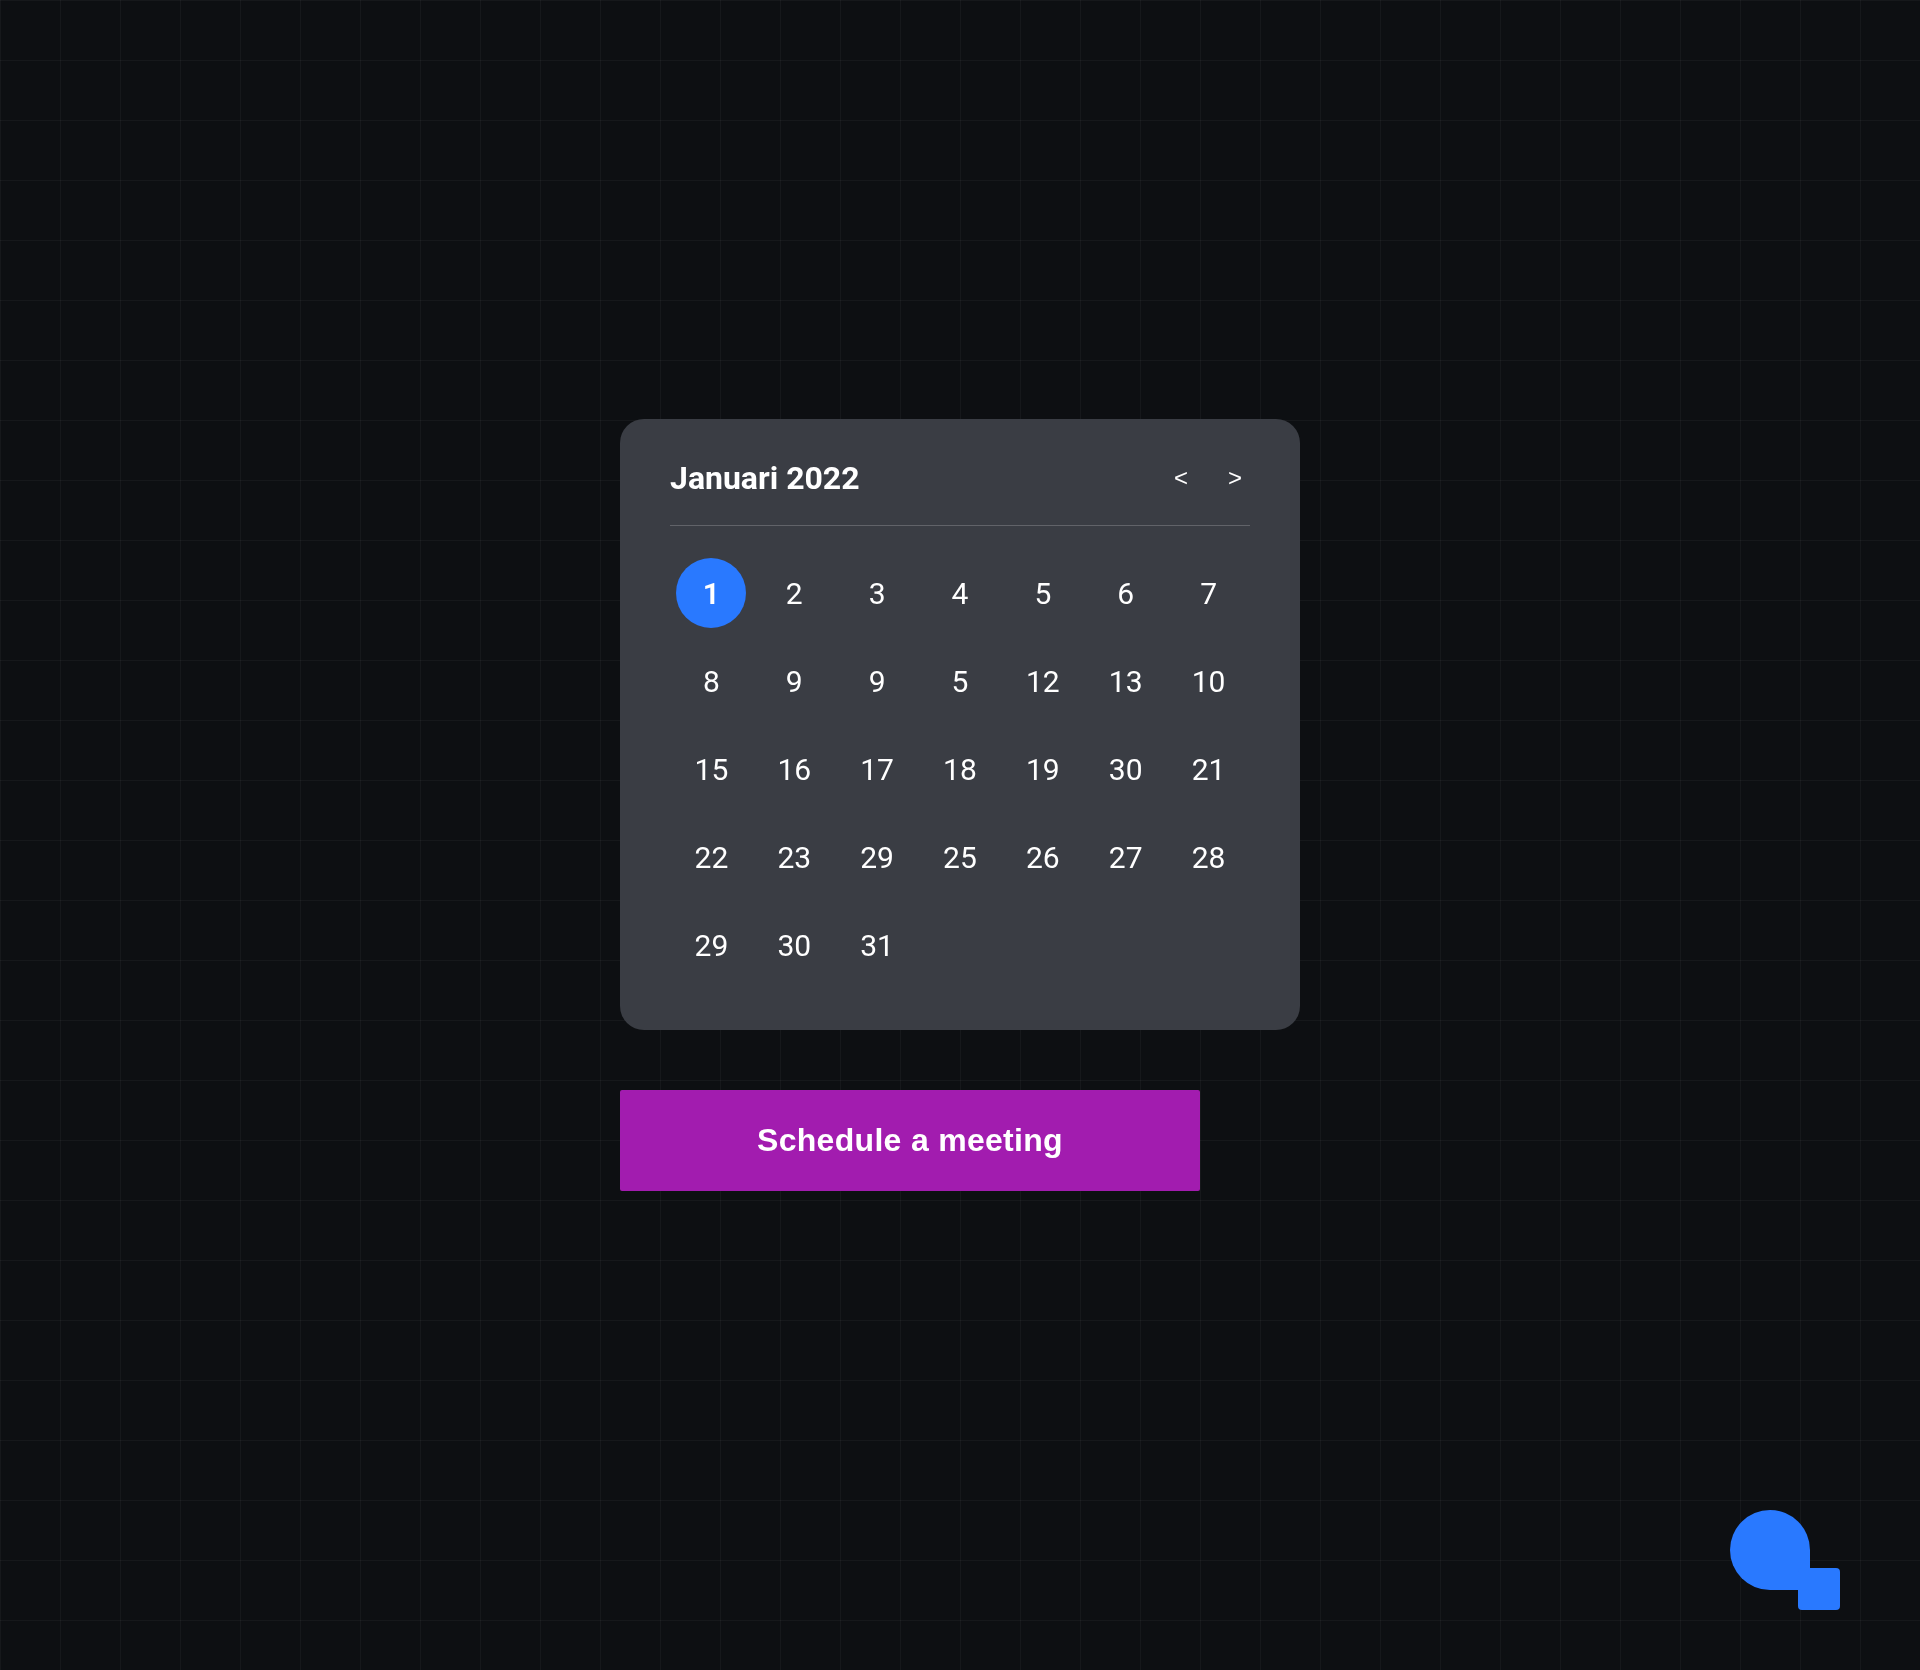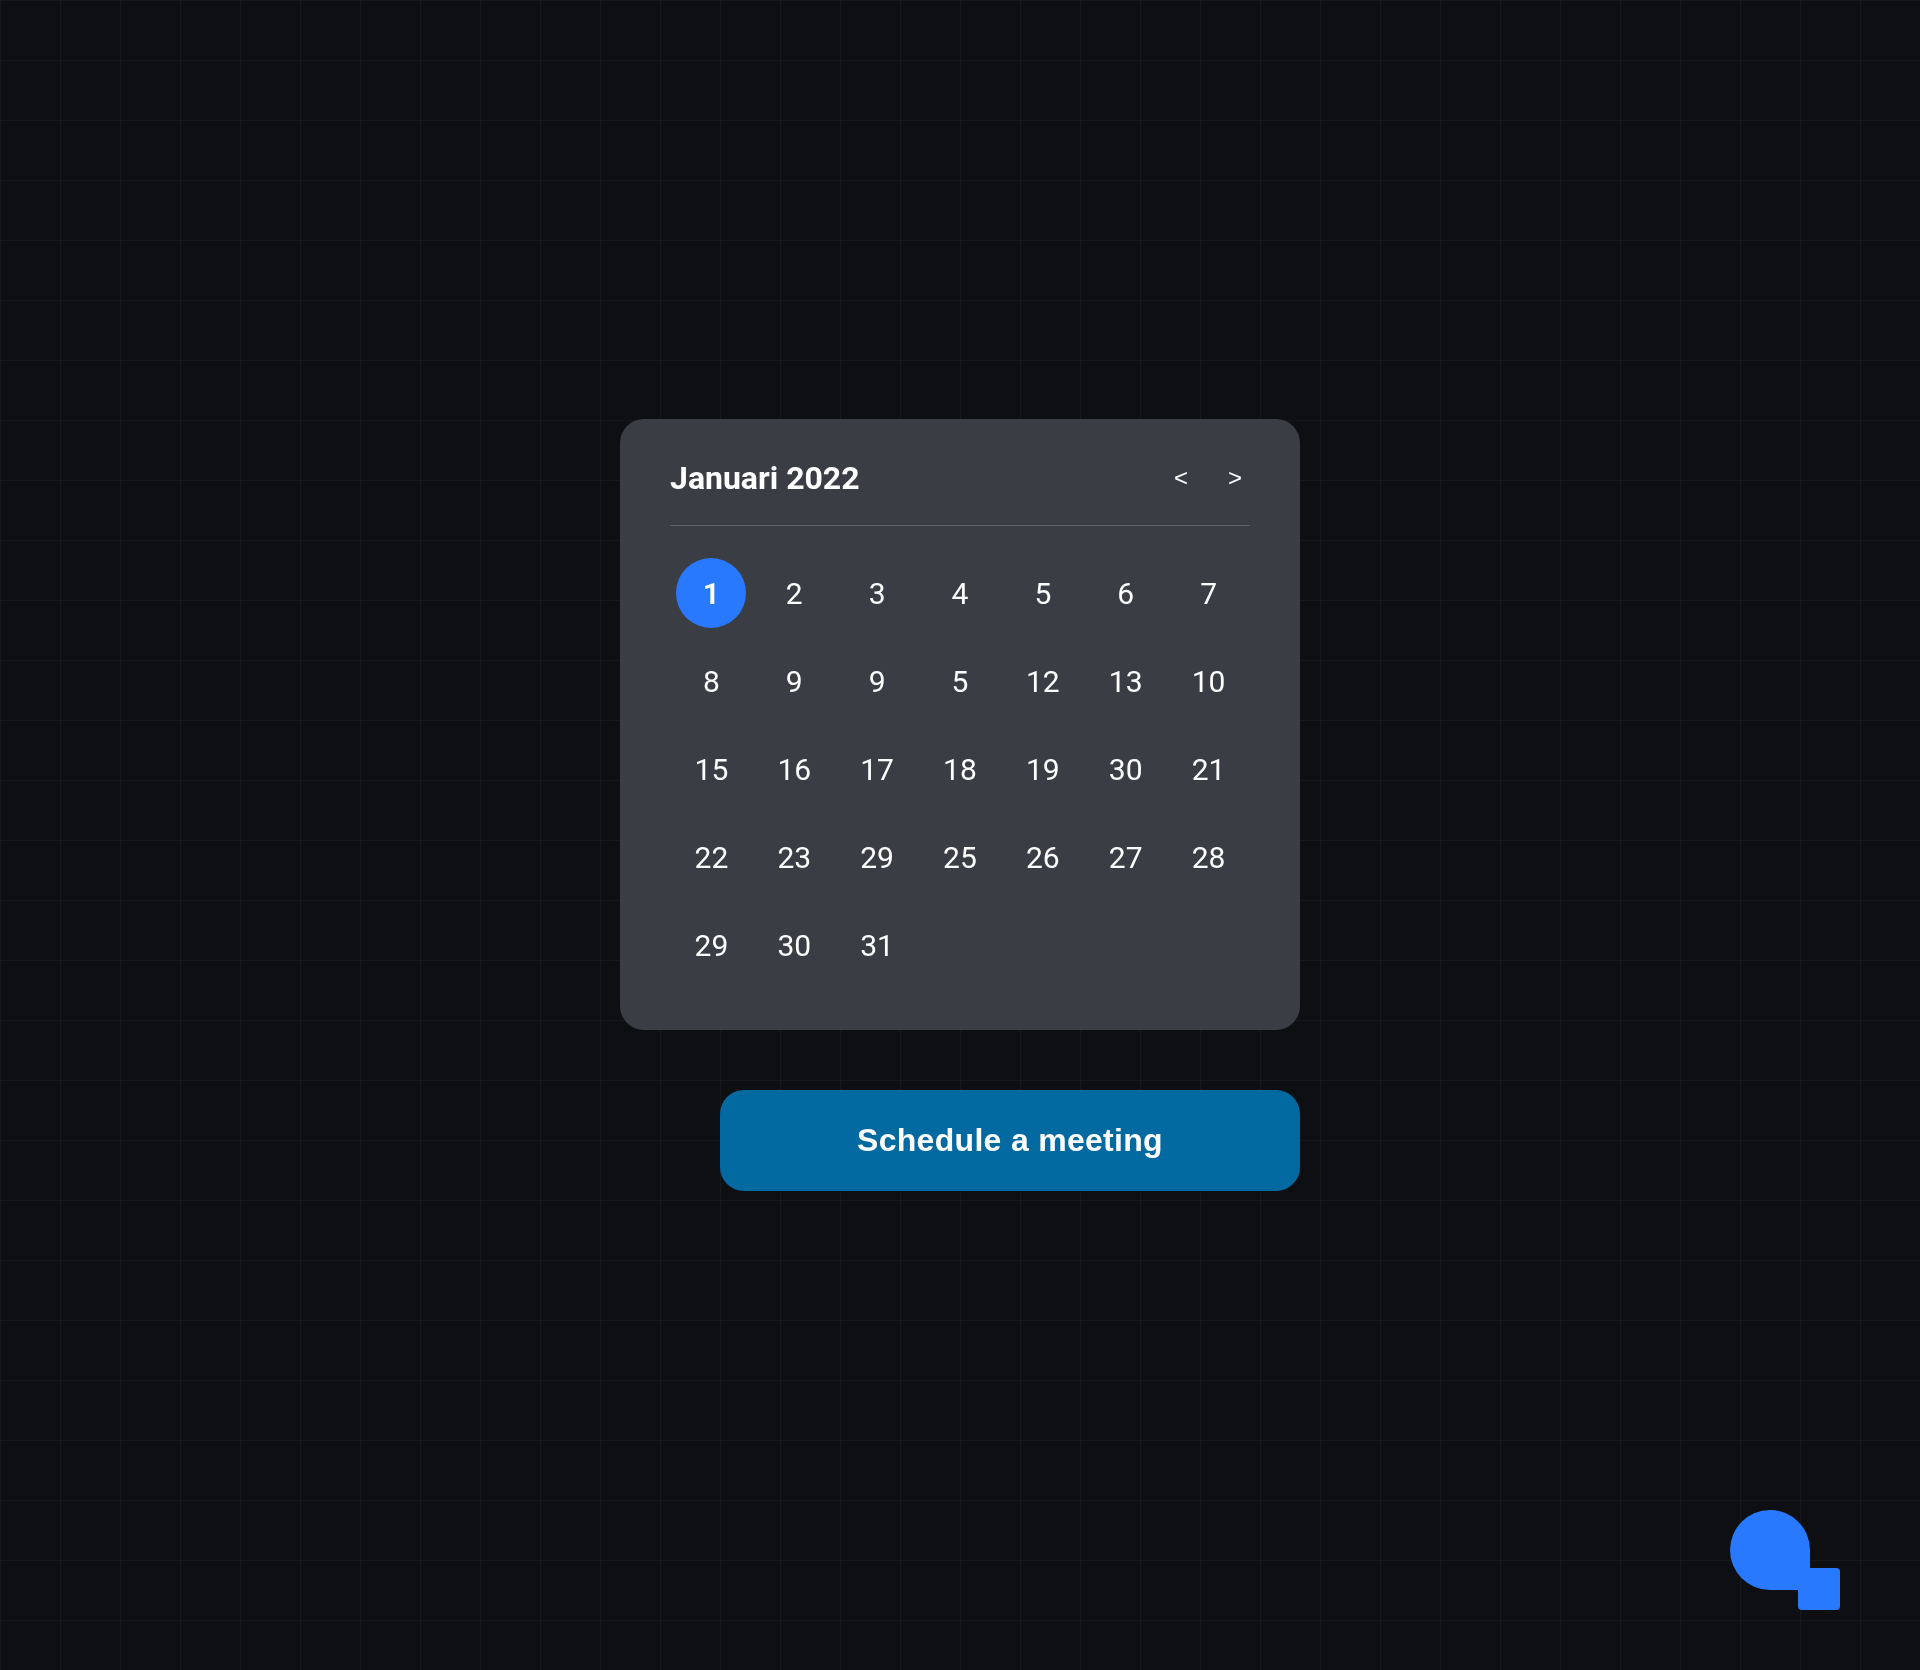--- a/index.html
+++ b/index.html
@@ -28,21 +28,21 @@
       background-image:
         linear-gradient(rgba(255,255,255,0.04) 1px, transparent 1px),
         linear-gradient(90deg, rgba(255,255,255,0.04) 1px, transparent 1px);
       background-size: 60px 60px;
       pointer-events: none;
     }
 
     .page-center {
       display: flex;
       flex-direction: column;
-      align-items: flex-end;
+      align-items: flex-start;
       gap: 60px;
       position: relative;
       z-index: 1;
       margin-top: -60px;
     }
 
     .calendar-card {
       background-color: #3a3d44;
       border-radius: 24px;
       padding: 40px 50px 50px 50px;
@@ -104,24 +104,24 @@
       transition: background-color 0.15s;
     }
 
     .calendar-day.selected {
       background-color: #2979ff;
       color: #ffffff;
       font-weight: 600;
     }
 
     .schedule-btn {
-      background-color: #0369a1;
+      background-color: #a21caf;
       color: #ffffff;
       border: none;
-      border-radius: 24px;
+      border-radius: 2px;
       padding: 32px 112px;
       font-size: 32px;
       font-weight: 700;
       cursor: pointer;
       width: 580px;
       text-align: center;
       letter-spacing: 0.3px;
     }
 
     

